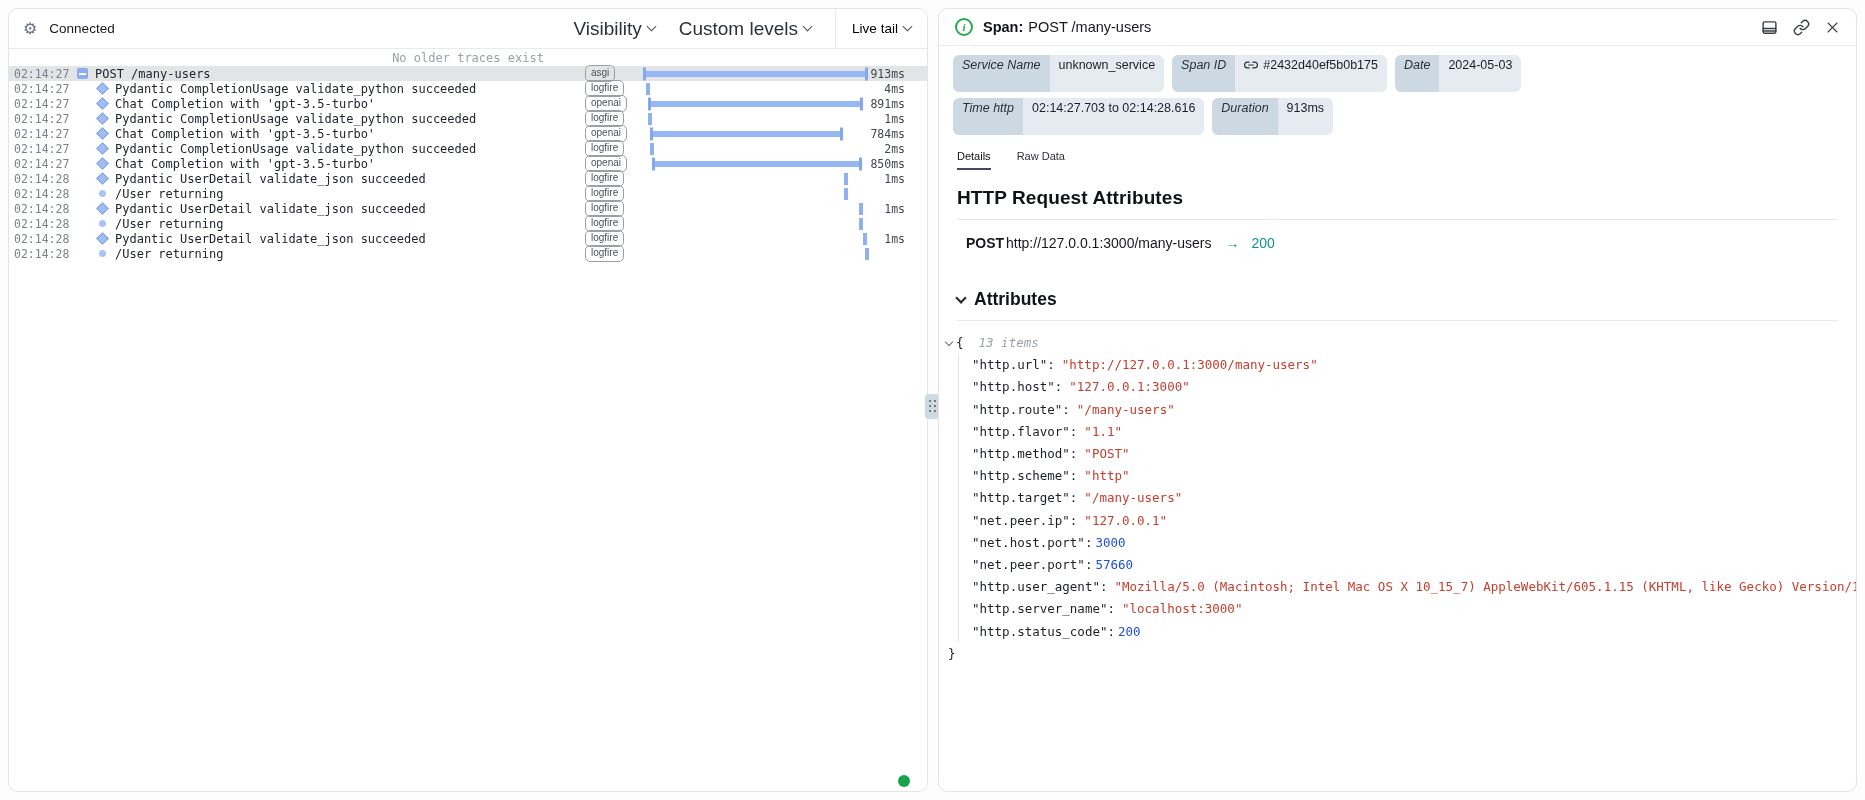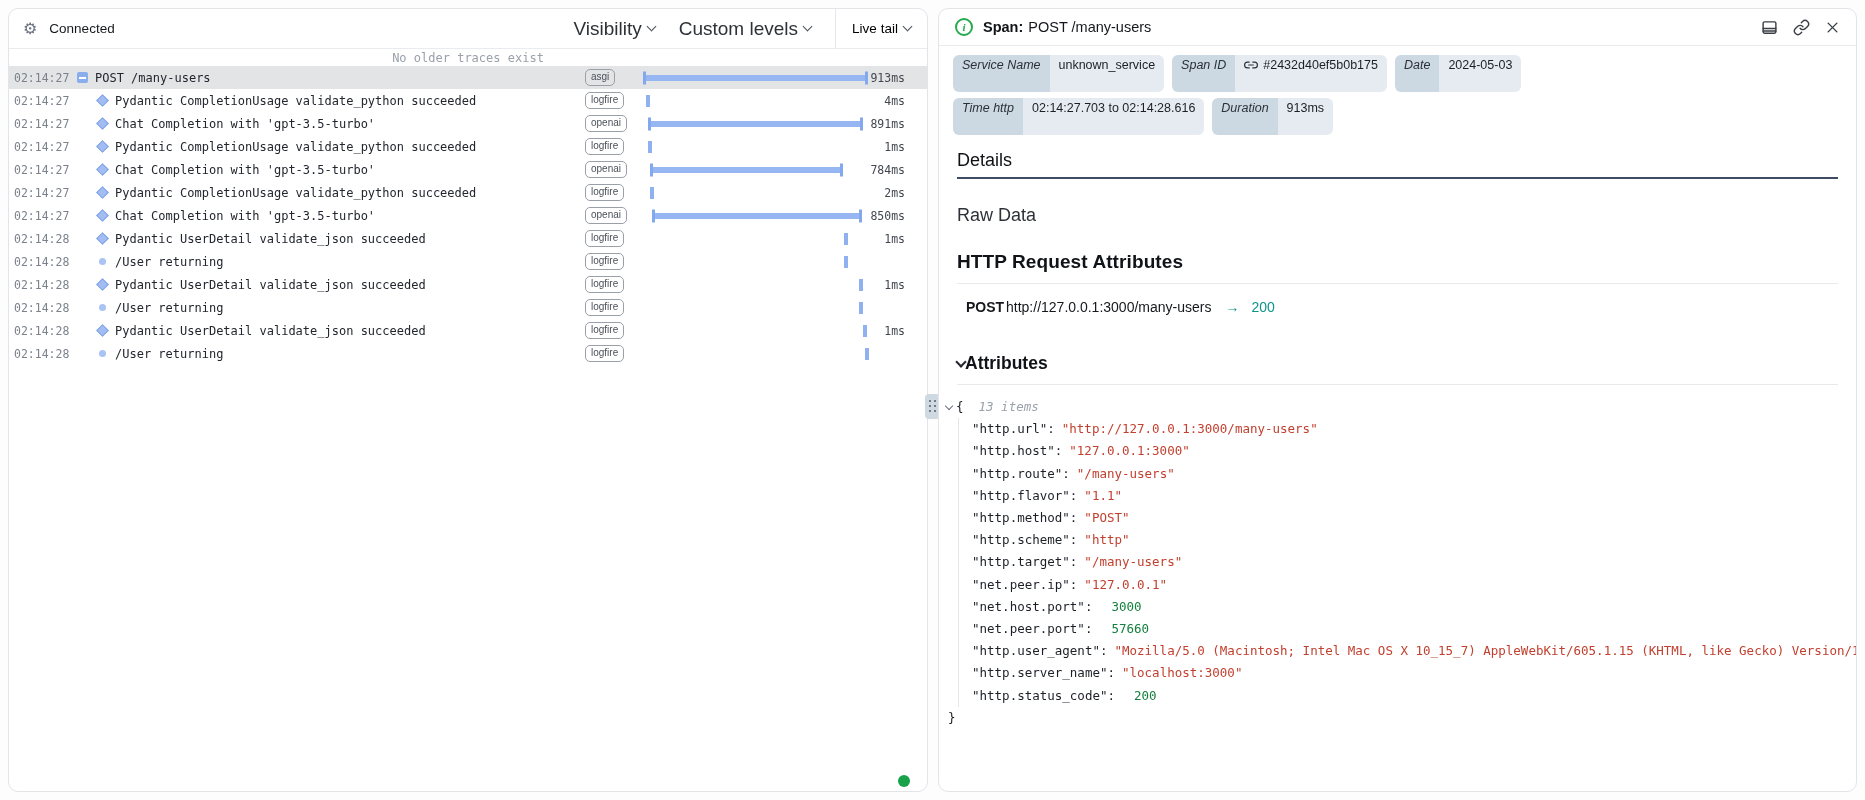--- a/index.html
+++ b/index.html
@@ -40,21 +40,21 @@
     width:92px; display:flex; align-items:center; justify-content:center; gap:6px;
     font-size:13.5px; color:#000000; cursor:pointer; margin-right:0;
   }
 
   
   .notice {
     height:17px; display:flex; align-items:center; justify-content:center;
     font-family:"DejaVu Sans Mono", monospace; font-size:12px; color:#9aa1ab;
   }
   .trow {
-    height:23px; display:flex; align-items:center;
+    height:15px; display:flex; align-items:center;
     font-family:"DejaVu Sans Mono", monospace; font-size:12px; color:#22262e;
     padding-left:5px; cursor:pointer;
   }
   .trow.selected { background:#e3e4e6; }
   .col-time { width:59px; flex:none; color:#7b828c; font-size:11.5px; }
   .col-main { flex:1; display:flex; align-items:center; min-width:0; }
   .tree-indent { flex:none; width:4px; }
   .tree-indent.indent { width:24px; }
   .row-icon { flex:none; width:11px; height:11px; position:relative; margin-right:7px; }
   .icon-toggle-minus { background:#8badec; border-radius:2px; }
@@ -128,55 +128,55 @@
 
   
   .badges { padding:9px 14px 2px; display:flex; flex-direction:column; gap:6px; }
   .badge-row { display:flex; gap:8px; }
   .badge { display:flex; align-items:stretch; border-radius:6px; overflow:hidden; font-size:12.5px; white-space:nowrap; }
   .badge-label { background:#ccd8e2; padding:3px 9px 4px; font-style:italic; color:#2b3138; }
   .badge-value { background:#e5ebf0; padding:3px 9px 20px; color:#1c2026; display:flex; align-items:center; gap:5px; }
   .badge-value svg { flex:none; }
 
   
-  .tabs { margin-top:13px; padding:0 18px; display:flex; gap:26px; font-size:18px; color:#2d3238;flex-direction:column; }
+  .tabs { margin-top:13px; padding:0 18px; display:flex; gap:26px; font-size:11px; color:#2d3238; }
   .tab { padding-bottom:6px; cursor:pointer; border-bottom:2px solid transparent; }
   .tab.active { border-bottom-color:#3f4a63; color:#0f1115; }
 
   
   .section-heading { margin:17px 18px 0; font-size:19px; font-weight:bold; color:#101317; letter-spacing:.1px; }
   .hr { border:0; border-top:1px solid #e7e9ec; margin:10px 18px 0; }
   .http-row { margin:15px 18px 0 27px; display:flex; align-items:center; font-size:14px; color:#16181d; }
   .http-method { font-weight:bold; width:40px; flex:none; }
   .http-arrow { margin:0 12px 0 14px; font-size:14px; }
   .teal { color:#0d9488; }
 
   
-  .attr-heading-row { margin:38px 18px 0; display:flex; align-items:center; }
+  .attr-heading-row { margin:38px 18px 0; display:flex; align-items:center; gap:9px; }
   .attr-chev {
     width:8px; height:8px; border-right:2px solid #23272e; border-bottom:2px solid #23272e;
     transform:rotate(45deg); margin-top:-4px; cursor:pointer;
   }
   .attr-heading { font-size:17.5px; font-weight:bold; color:#101317; }
 
   .json-block {
     margin:11px 0 0 7px; font-family:"DejaVu Sans Mono", monospace;
     font-size:12.5px; line-height:22.2px; color:#16181d;
   }
   .json-head { display:flex; align-items:center; }
   .json-chev {
     width:6px; height:6px; border-right:1.5px solid #6b7280; border-bottom:1.5px solid #6b7280;
     transform:rotate(45deg); margin:-3px 4px 0 0; cursor:pointer; flex:none;
   }
   .json-items-count { font-style:italic; color:#9aa2ab; margin-left:15px; }
   .json-entries { margin-left:12px; border-left:1px solid #e4e6ea; padding-left:13px; }
   .json-entry { white-space:nowrap; overflow:hidden; }
   .jkey { color:#1b1f26; }
   .jval-string { color:#c2402f; margin-left:7px; }
-  .jval-number { color:#15803d; margin-left:19px; }
+  .jval-number { color:#1d4ed8; margin-left:3px; }
   .json-close { margin-left:2px; }
 </style>
 </head>
 <body>
 
 <div class="page">
 
   <div class="card card-left">
     <div class="l-header">
       <span class="gear">⚙</span>

